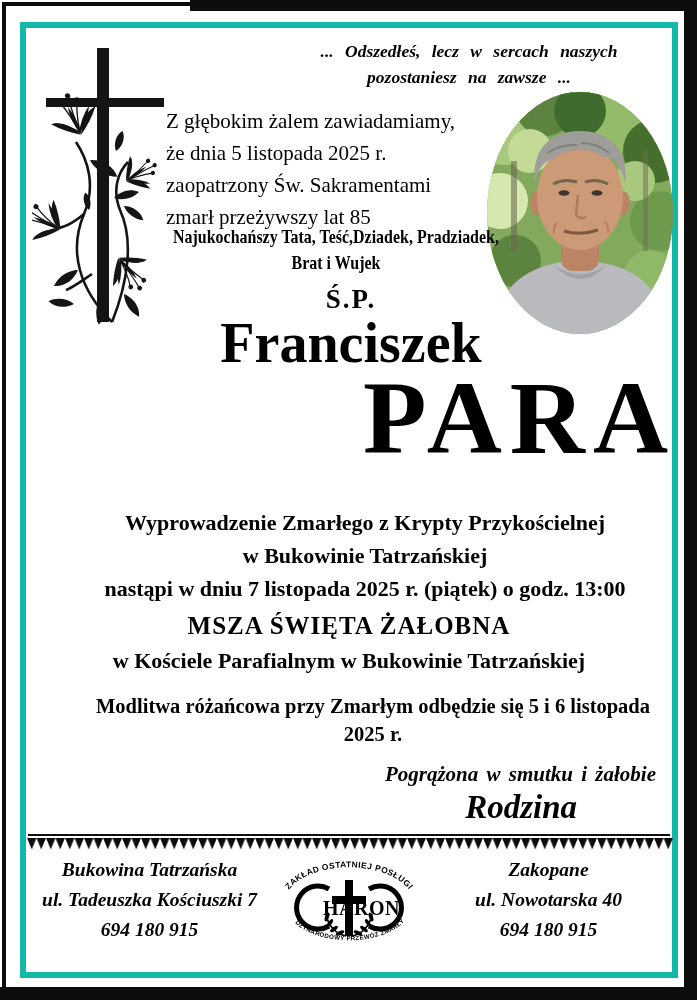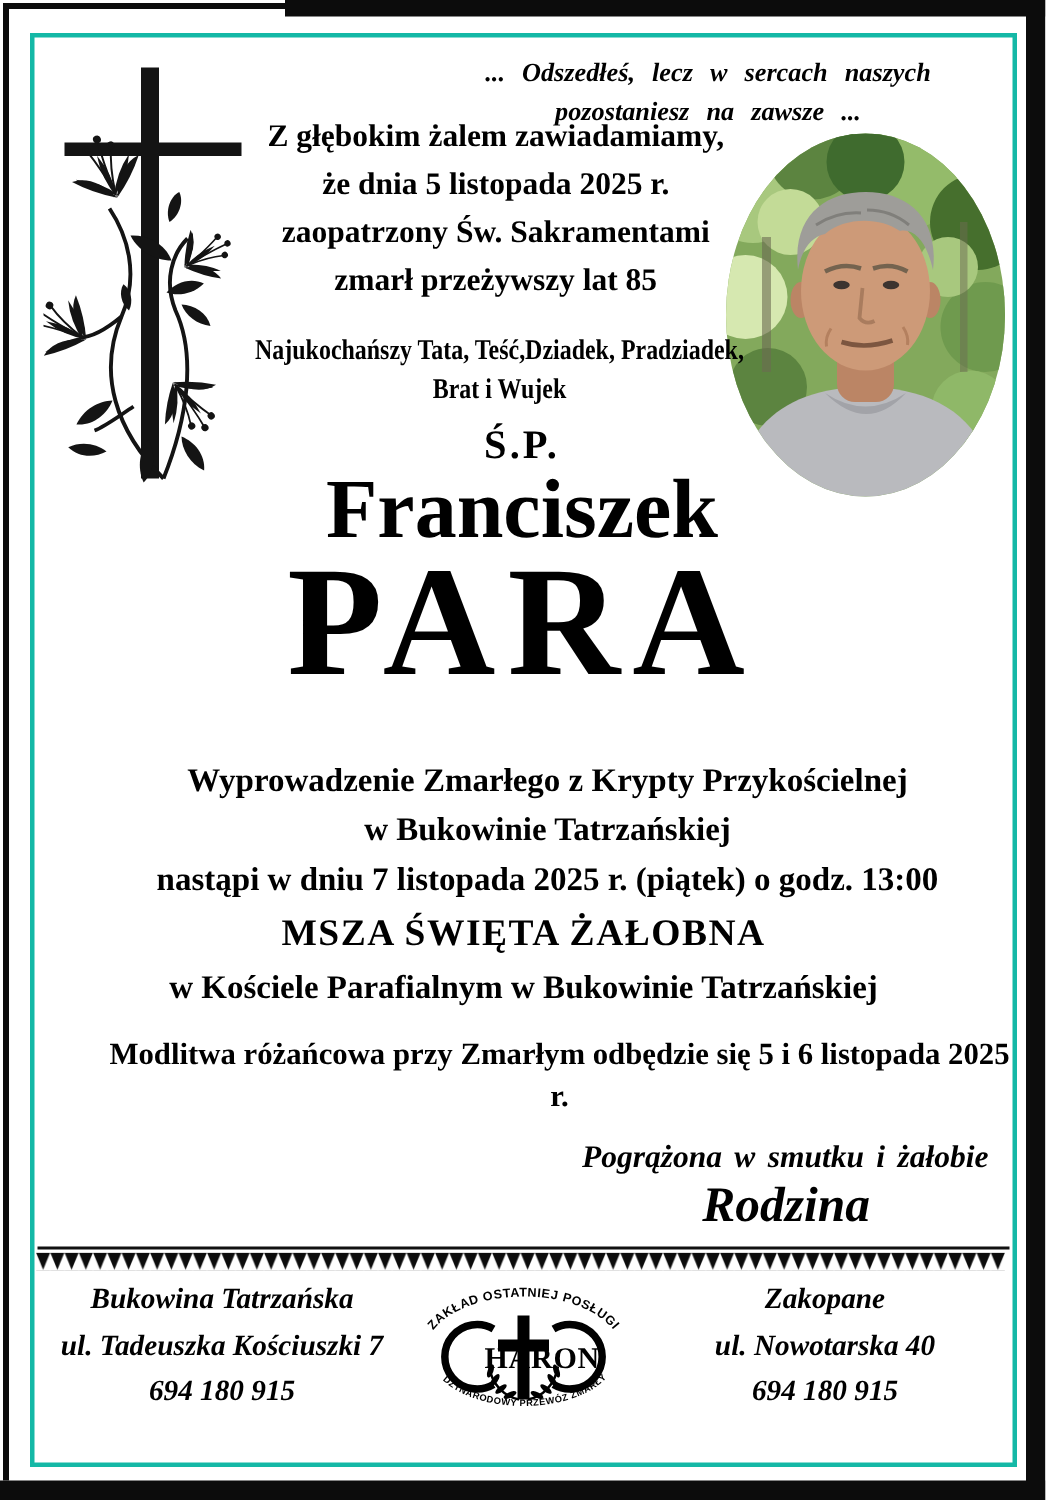--- a/index.html
+++ b/index.html
@@ -11,46 +11,46 @@
   
   .bar{position:absolute;background:#0c0c0c;}
   .bar-top-left{left:2px;top:2px;width:188px;height:4px;}
   .bar-top-right{left:190px;top:0;right:0;height:11px;}
   .bar-right{right:0;top:0;bottom:0;width:13px;}
   .bar-bottom{left:0;right:0;bottom:0;height:13px;}
   .bar-left{left:2px;top:2px;bottom:13px;width:4px;}
   
   .inner-frame{
     position:absolute;left:20px;top:22px;right:19px;bottom:22px;
-    border:3px solid #14b8a6;background:#fff;
+    border:6px solid #14b8a6;background:#fff;
   }
   .content{position:absolute;inset:0;}
   
   .top-region{position:relative;height:478px;}
   .ornament{position:absolute;left:6px;top:10px;}
   .quote{
     position:absolute;right:8px;top:10px;width:390px;text-align:center;
     font-weight:bold;font-style:italic;font-size:17.5px;line-height:1.5;
     word-spacing:7px;
   }
   .photo{position:absolute;left:459px;top:63px;}
   .announce{
-    position:absolute;left:140px;top:50px;width:335px;text-align:center;
-    font-weight:bold;font-size:21px;line-height:1.52;
+    position:absolute;left:140px;top:78px;width:335px;text-align:left;
+    font-weight:normal;font-size:21px;line-height:1.52;
   }
   .relations{
     position:absolute;left:100px;top:196px;width:420px;text-align:center;
     font-weight:bold;font-size:19px;line-height:1.35;
     transform:scaleX(0.84);transform-origin:50% 0;
   }
   .sp{position:absolute;left:0;width:650px;top:256px;text-align:center;
       font-weight:bold;font-size:27px;letter-spacing:2px;}
   .firstname{position:absolute;left:0;width:650px;top:283px;text-align:center;
       font-weight:bold;font-size:56px;}
-  .lastname{position:absolute;left:0;width:650px;top:338px;text-align:center;
+  .lastname{position:absolute;left:0;width:650px;top:338px;text-align:right;
       font-weight:bold;font-size:104px;letter-spacing:8px;line-height:1;}
   
   .mid{text-align:center;font-weight:bold;}
   .funeral-lines{font-size:22px;line-height:1.5;padding-left:32px;}
   .mass-title{font-size:25px;margin-top:7px;letter-spacing:1px;}
   .mass-lines{font-size:22px;line-height:1.45;margin-top:5px;}
   .rosary-lines{font-size:20.5px;line-height:1.35;margin-top:16px;padding-left:48px;}
   .mourning{
     position:relative;margin-top:14px;margin-right:16px;
     text-align:right;font-style:italic;font-weight:bold;font-size:21px;

